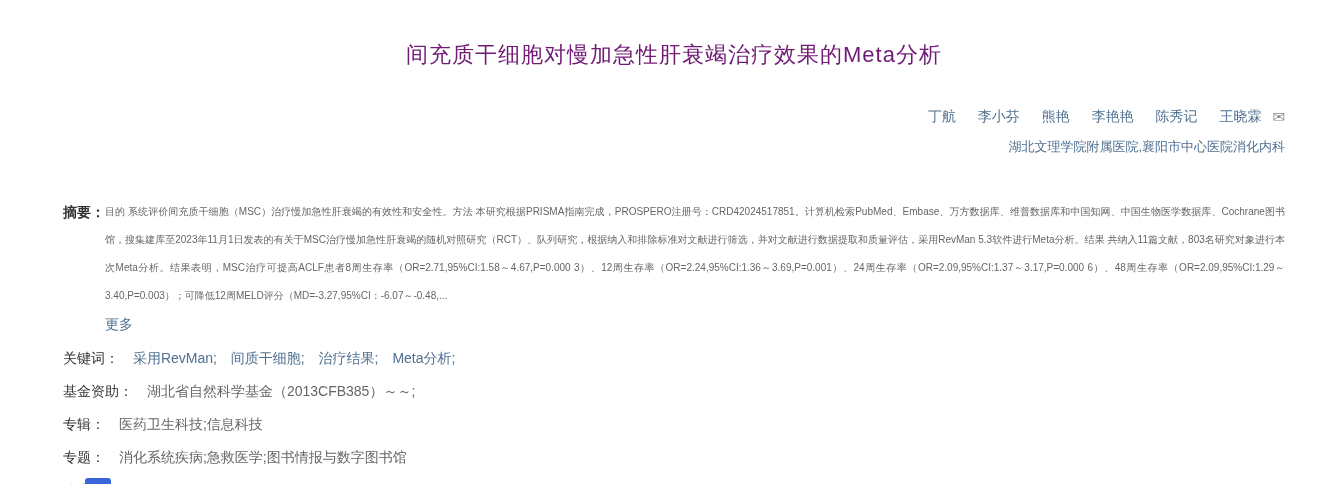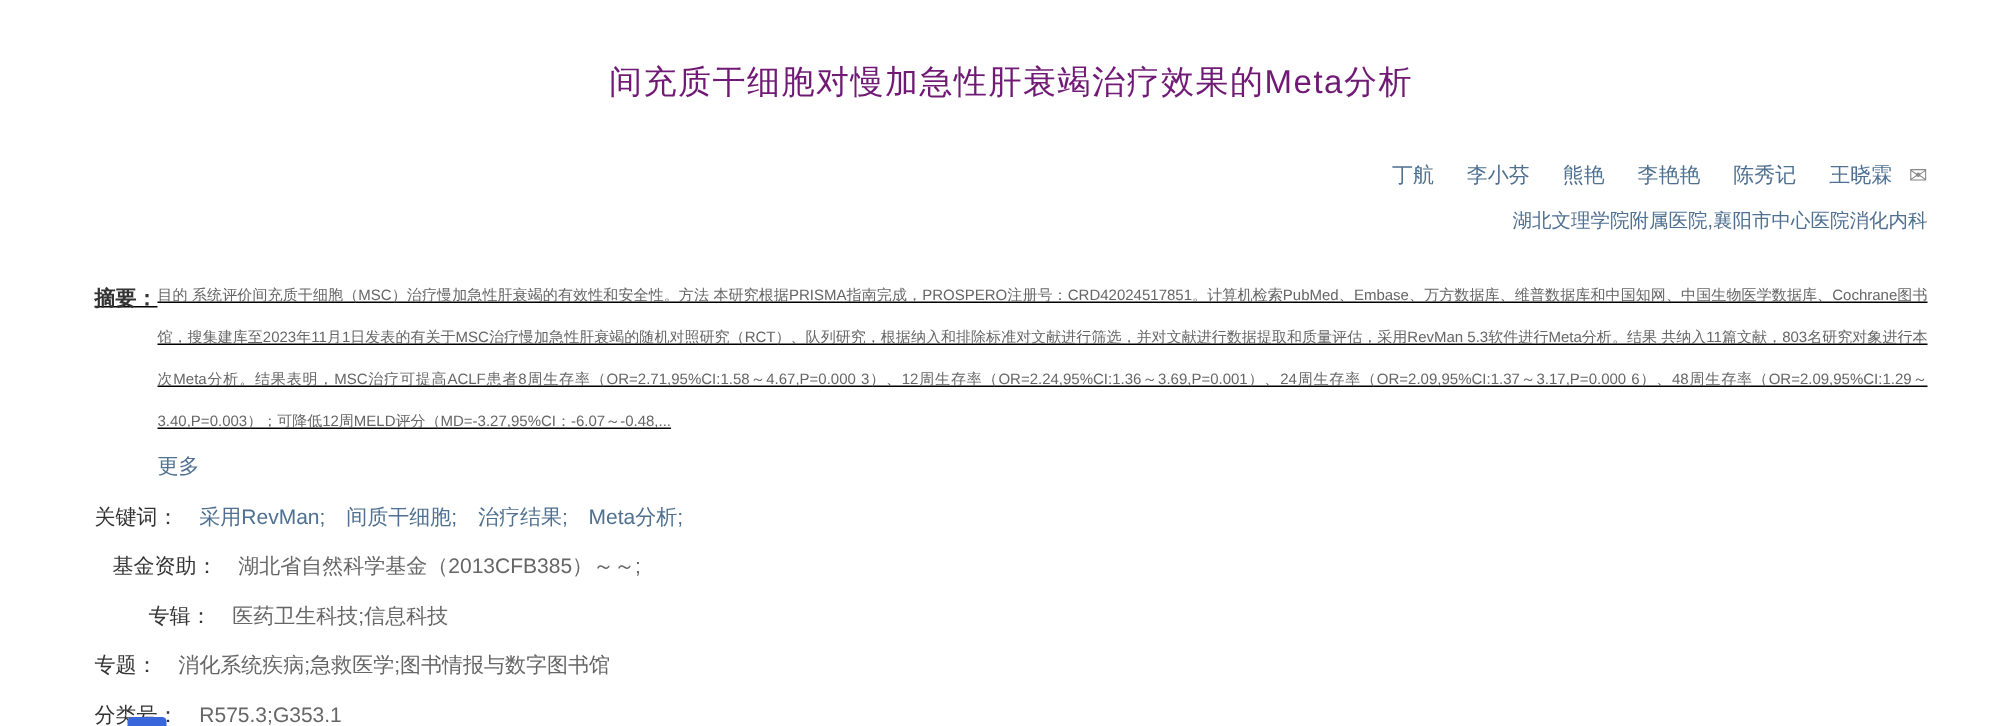--- a/index.html
+++ b/index.html
@@ -40,24 +40,23 @@
   }
 
   .affiliation-row {
     margin-top: 12px;
     text-align: right;
     font-size: 13px;
     color: #4f7091;
   }
 
   .abstract-row {
-    margin-top: 28px;
+    margin-top: 42px;
     display: flex;
     align-items: flex-start;
-    text-decoration: underline;
   }
   .abstract-label {
     flex: 0 0 42px;
     font-size: 14px;
     font-weight: 700;
     color: #333333;
     line-height: 28px;
     white-space: nowrap;
   }
   .abstract-body { flex: 1; }
@@ -87,22 +86,22 @@
     color: #333333;
     margin-right: 10px;
   }
   .meta-value { color: #666666; }
   .keyword-link {
     color: #4f7091;
     margin-right: 10px;
     cursor: pointer;
   }
   .row-keywords   { margin-top: 12px; }
-  .row-fund       { margin-top: 13px; margin-left: 12px; }
-  .row-album      { margin-top: 14px; margin-left: 36px; }
+  .row-fund       { margin-top: 13px; }
+  .row-album      { margin-top: 14px; }
   .row-topic      { margin-top: 18px; }
   .row-class      { margin-top: 14px; }
 
   .partial-blue-button {
     position: absolute;
     left: 85px;
     bottom: -2px;
     width: 26px;
     height: 8px;
     background: #3a66db;

